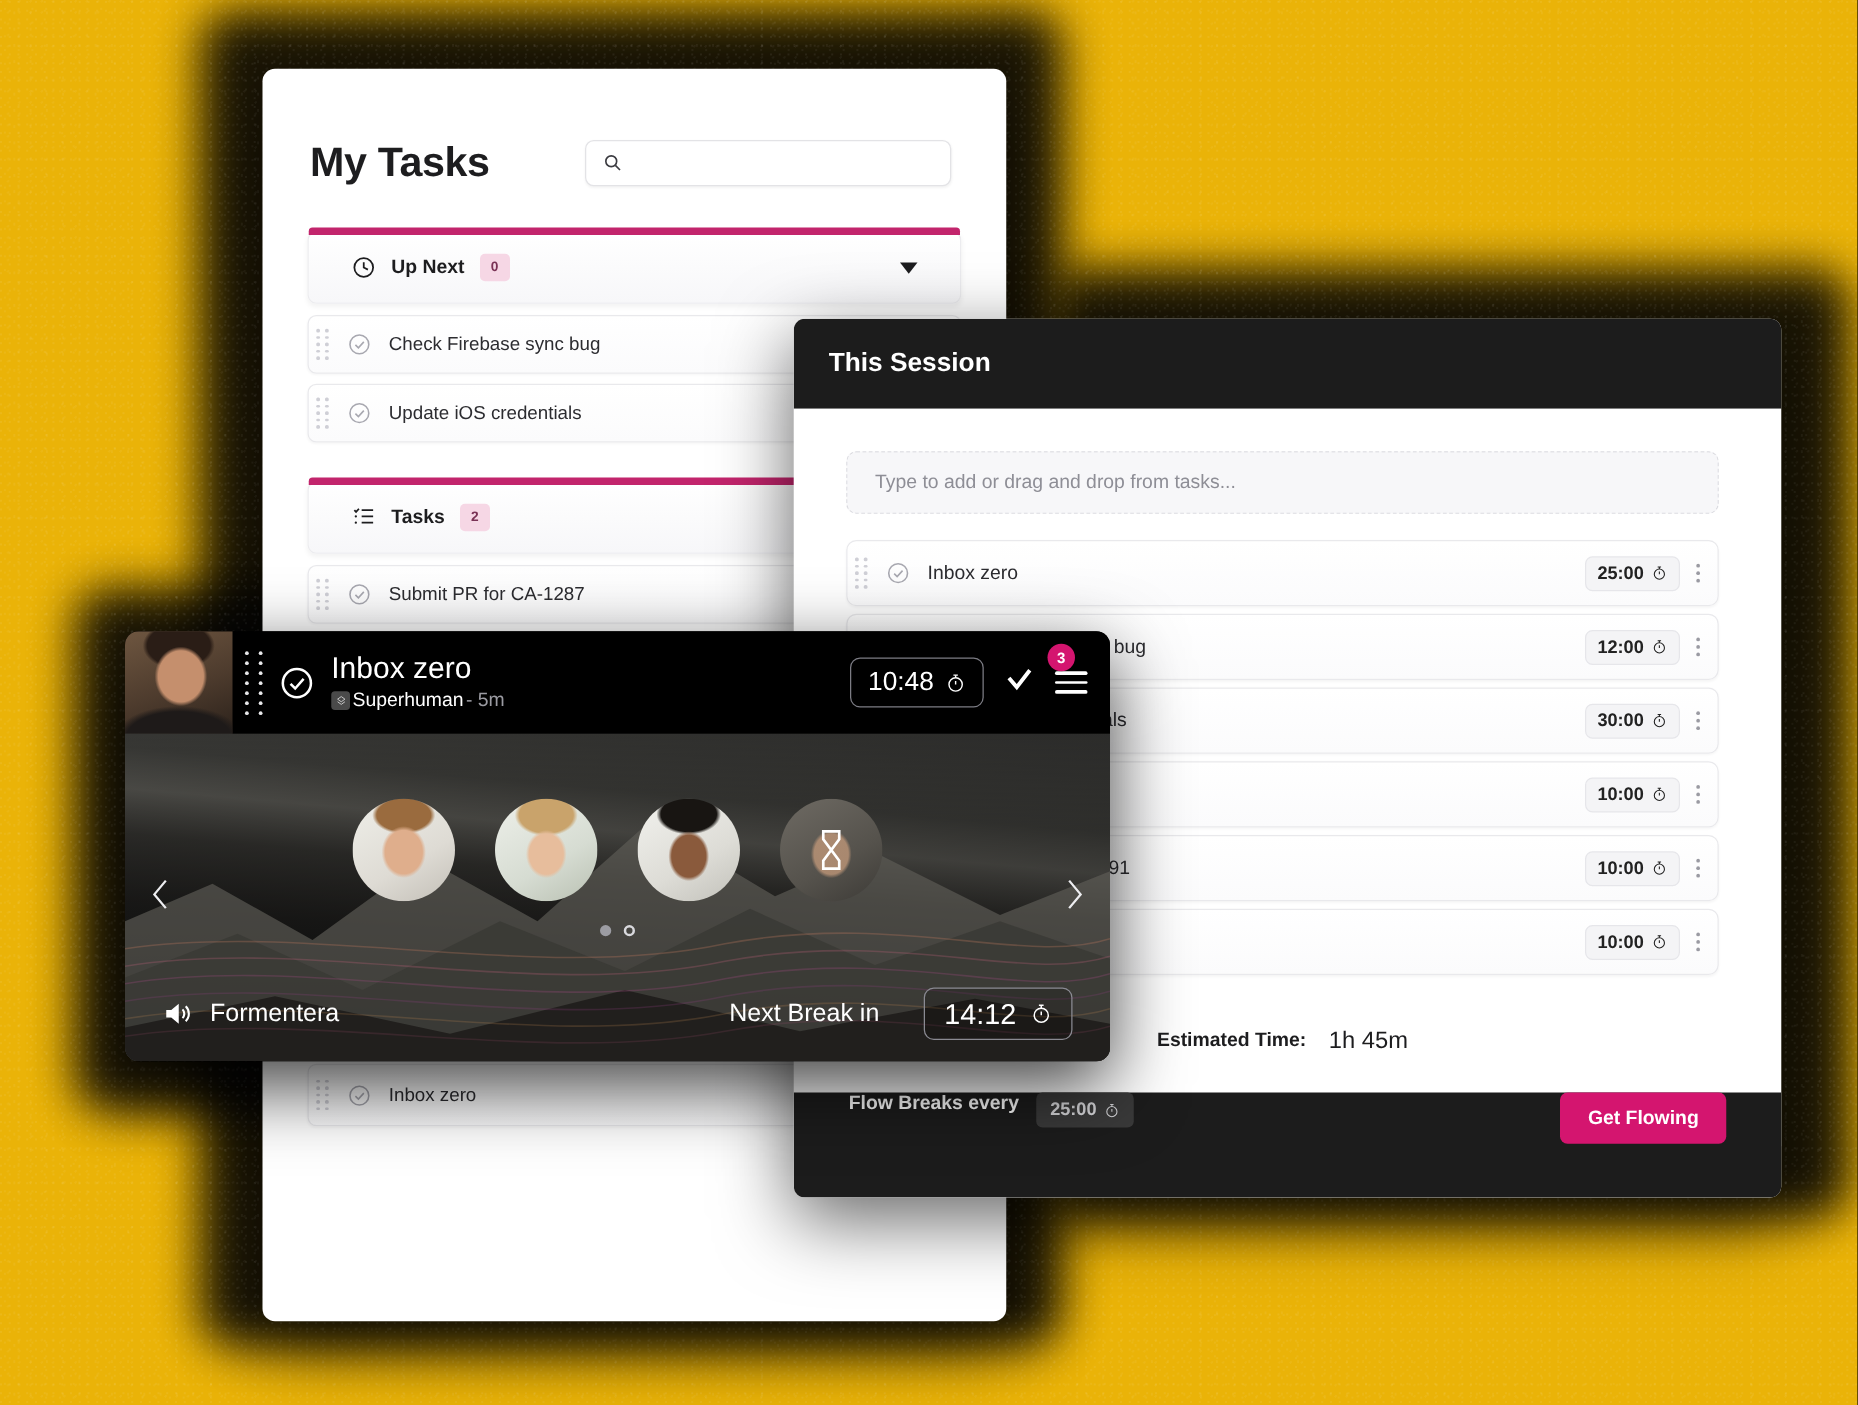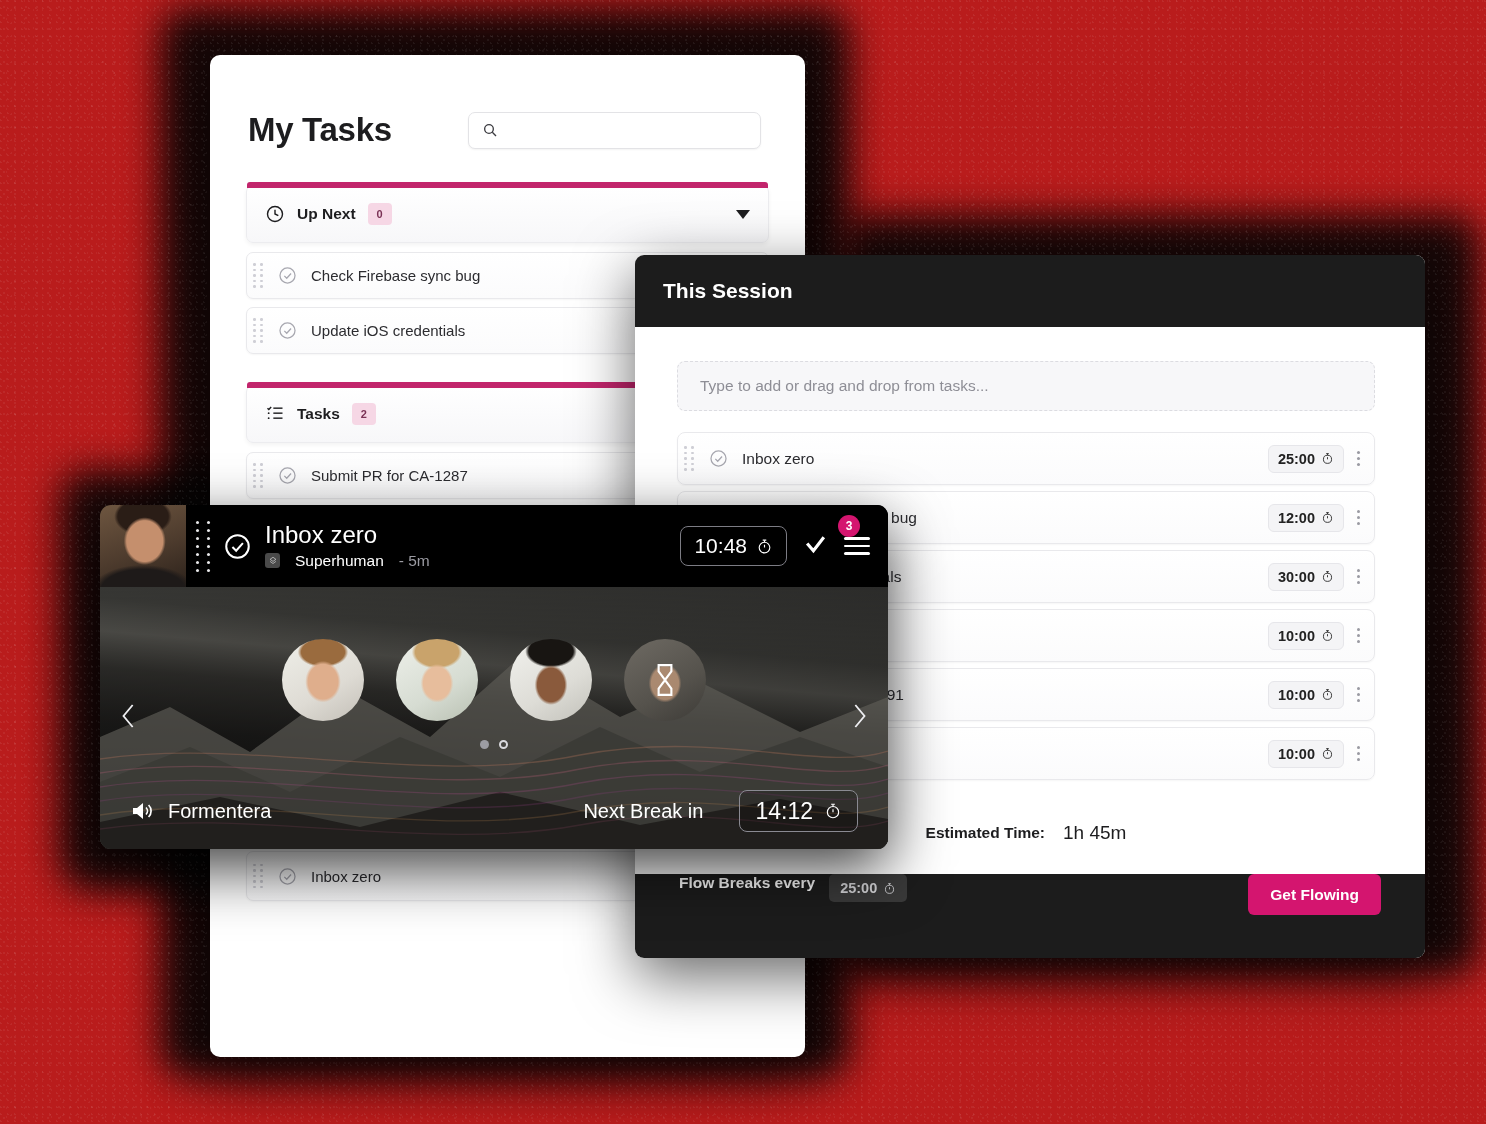--- a/index.html
+++ b/index.html
@@ -2,21 +2,21 @@
 <html><head>
 <meta charset="utf-8">
 <style>
   * { box-sizing: border-box; margin: 0; padding: 0; }
   html, body {
     width: 1486px; height: 1124px;
     background: #000;
     font-family: "Liberation Sans", sans-serif;
     overflow: hidden;
   }
-  #stage { position: relative; width: 1486px; height: 1124px; background: #b91c1c; }
+  #stage { position: relative; width: 1486px; height: 1124px; background: #eab308; }
 
   
   .halo {
     position: absolute; border-radius: 28px;
     background: #050505;
     filter: blur(18px);
     opacity: .9;
   }
   .halo.a { left: 160px; top: 8px;   width: 690px;  height: 1070px; }
   .halo.b { left: 840px; top: 215px; width: 640px;  height: 760px; }
@@ -52,21 +52,21 @@
 
   .tp-body { padding: 36px 36px 0 36px; }
 
   .group-header {
     position: relative;
     background: linear-gradient(#fff,#f7f7f9);
     border: 1px solid #ececef;
     border-radius: 7px;
     height: 58px;
     display: flex; align-items: center; gap: 12px;
-    padding: 0 18px;
+    padding: 0 34px;
     box-shadow: 0 2px 4px rgba(0,0,0,.05);
     margin-bottom: 9px;
   }
   .group-header::before {
     content: ""; position: absolute; left: 0; right: 0; top: -4px; height: 6px;
     background: #c2256c; border-radius: 3px 3px 0 0;
   }
   .group-header .gh-icon { width: 20px; height: 20px; color: #1d1d1f; display:flex; }
   .group-header .gh-icon svg { width: 20px; height: 20px; stroke: #1d1d1f; fill: none; stroke-width: 1.7; }
   .gh-label { font-size: 15.5px; font-weight: 700; color: #1d1d1f; }
@@ -166,21 +166,21 @@
       radial-gradient(ellipse 60px 30px at 50% 104%, #1e1a19 0 70%, rgba(30,26,25,0) 85%),
       linear-gradient(160deg,#6e5640,#4d3b2d 55%,#2c221b);
   }
   .w-grip { width: 26px; display: grid; grid-template-columns: 4px 4px; gap: 5px 7px;
             justify-content: center; margin-left: 4px; }
   .w-grip i { width: 3px; height: 3px; background: #e8e8ea; border-radius: 50%; display:block; }
   .w-check { width: 27px; height: 27px; margin-left: 8px; }
   .w-check svg { width: 27px; height: 27px; stroke: #fff; fill: none; stroke-width: 1.8; }
   .w-texts { margin-left: 14px; }
   .w-task { color: #fff; font-size: 24px; font-weight: 400; line-height: 1.1; }
-  .w-sub { display: flex; align-items: center; gap: 15px; margin-top: 3px; }
+  .w-sub { display: flex; align-items: center; gap: 2px; margin-top: 3px; }
   .w-sub .app-badge {
     width: 15px; height: 15px; border-radius: 3px; background: #4a4a4a;
     display: flex; align-items: center; justify-content: center;
   }
   .w-sub .app-badge svg { width: 10px; height: 10px; stroke: #ddd; fill: none; stroke-width: 1.6; }
   .w-app { color: #fff; font-size: 15.5px; }
   .w-dur { color: #9b9ba2; font-size: 15.5px; }
   .w-right { margin-left: auto; display: flex; align-items: center; gap: 16px; padding-right: 18px; }
   .w-timer {
     border: 1.4px solid #7c7c84; border-radius: 8px; height: 40px; padding: 0 13px;

